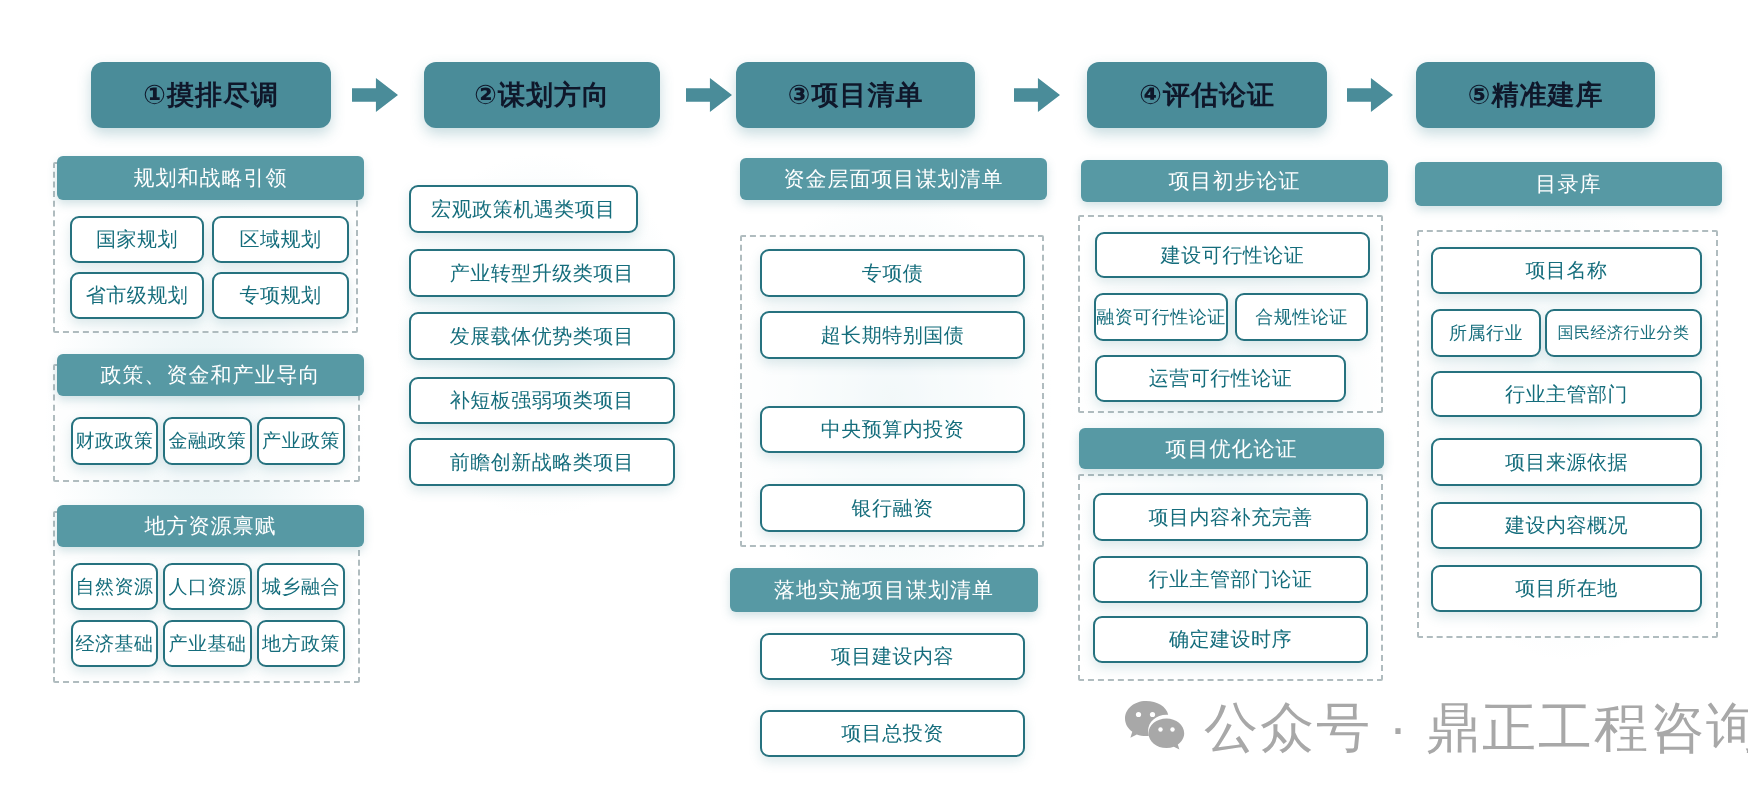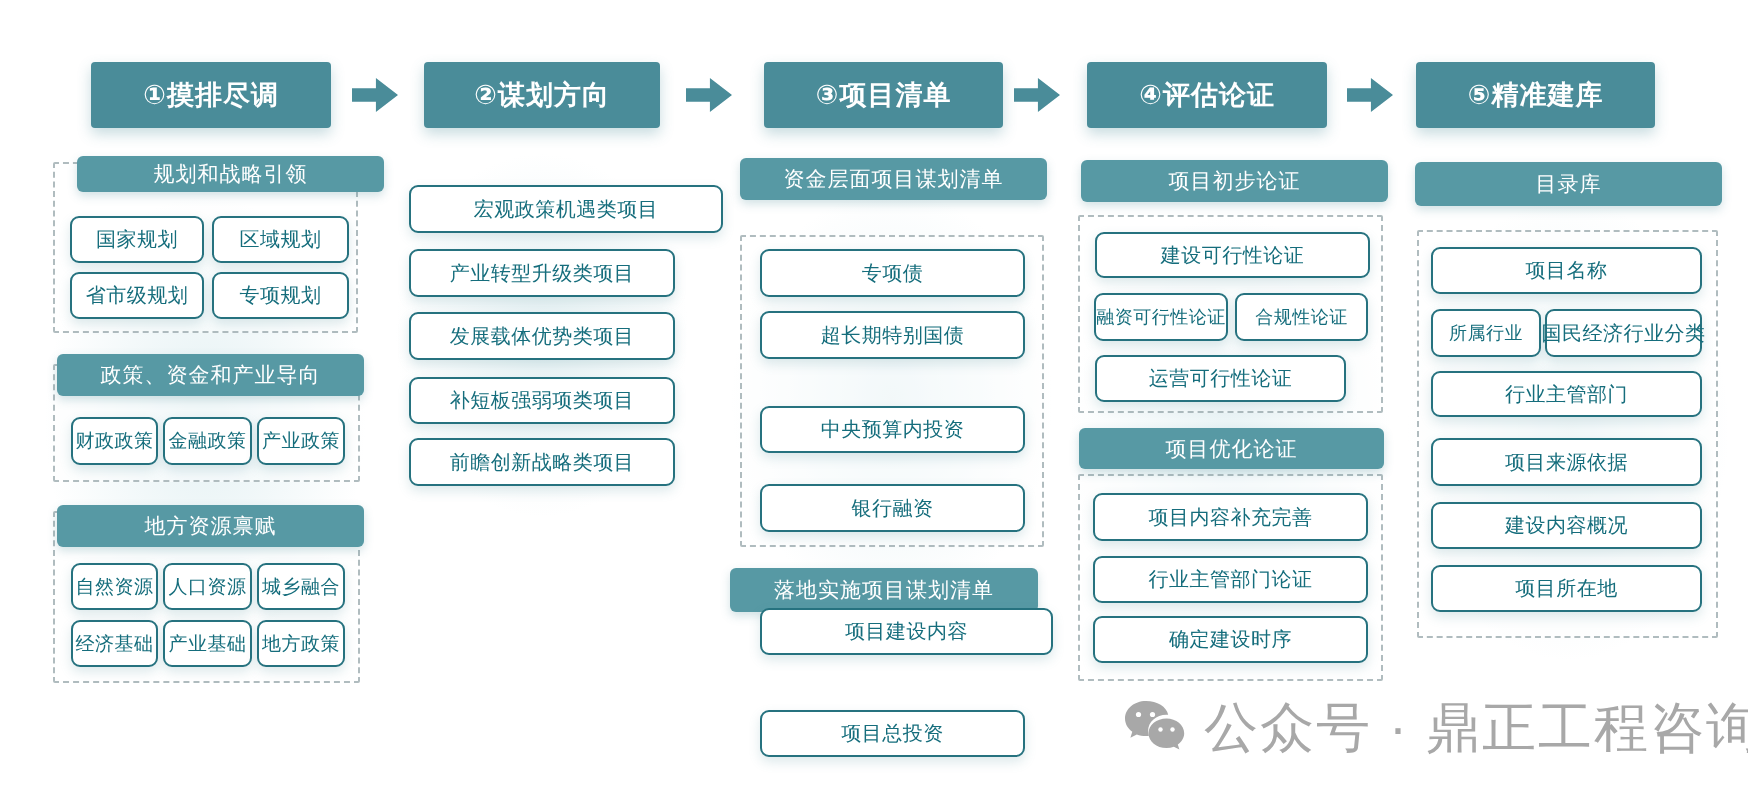--- a/index.html
+++ b/index.html
@@ -14,22 +14,22 @@
     background:
       radial-gradient(ellipse 230px 320px at 205px 420px, rgba(168,209,217,.30), transparent 70%),
       radial-gradient(ellipse 210px 260px at 542px 335px, rgba(168,209,217,.26), transparent 70%),
       radial-gradient(ellipse 230px 300px at 892px 400px, rgba(168,209,217,.26), transparent 70%),
       radial-gradient(ellipse 230px 320px at 1230px 440px, rgba(168,209,217,.26), transparent 70%),
       radial-gradient(ellipse 230px 330px at 1568px 430px, rgba(168,209,217,.26), transparent 70%),
       #ffffff;
   }
   .abs{position:absolute;box-sizing:border-box;}
   .hdr{
-    background:#4a8c99;color:#ffffff;font-weight:bold;font-size:27px;
-    border-radius:4px;display:flex;align-items:center;justify-content:center;
+    background:#4a8c99;color:#0f172a;font-weight:bold;font-size:27px;
+    border-radius:12px;display:flex;align-items:center;justify-content:center;
     letter-spacing:1px;box-shadow:0 6px 14px rgba(74,140,153,.30);z-index:3;
   }
   .arrow{
     background:#4a8c99;z-index:3;
     clip-path:polygon(0 30%,52% 30%,52% 0,100% 50%,52% 100%,52% 70%,0 70%);
   }
   .bar{
     background:#5799a4;color:#fff;font-size:21px;letter-spacing:1px;
     border-radius:6px;display:flex;align-items:center;justify-content:center;
     box-shadow:0 4px 10px rgba(74,140,153,.25);z-index:2;
@@ -51,82 +51,82 @@
 </style>
 </head>
 <body>
 
 <div id="stage">
 
   <div class="abs hdr" style="left:91px;top:62px;width:240px;height:66px;">①摸排尽调</div>
   <div class="abs arrow" style="left:352px;top:78px;width:46px;height:34px;"></div>
   <div class="abs hdr" style="left:424px;top:62px;width:236px;height:66px;">②谋划方向</div>
   <div class="abs arrow" style="left:686px;top:78px;width:46px;height:34px;"></div>
-  <div class="abs hdr" style="left:764px;top:62px;width:239px;height:66px;">③项目清单</div>
+  <div class="abs hdr" style="left:736px;top:62px;width:239px;height:66px;">③项目清单</div>
   <div class="abs arrow" style="left:1014px;top:78px;width:46px;height:34px;"></div>
   <div class="abs hdr" style="left:1087px;top:62px;width:240px;height:66px;">④评估论证</div>
   <div class="abs arrow" style="left:1347px;top:78px;width:46px;height:34px;"></div>
   <div class="abs hdr" style="left:1416px;top:62px;width:239px;height:66px;">⑤精准建库</div>
 
   <div class="abs dashed" style="left:53px;top:162px;width:305px;height:171px;"></div>
-  <div class="abs bar" style="left:57px;top:156px;width:307px;height:36px;margin-left:20px;">规划和战略引领</div>
+  <div class="abs bar" style="left:57px;top:156px;width:307px;height:44px;">规划和战略引领</div>
   <div class="abs box" style="left:70px;top:216px;width:134px;height:47px;">国家规划</div>
   <div class="abs box" style="left:212px;top:216px;width:137px;height:47px;">区域规划</div>
   <div class="abs box" style="left:70px;top:272px;width:134px;height:47px;">省市级规划</div>
   <div class="abs box" style="left:212px;top:272px;width:137px;height:47px;">专项规划</div>
 
   <div class="abs dashed" style="left:53px;top:364px;width:307px;height:118px;"></div>
   <div class="abs bar" style="left:57px;top:354px;width:307px;height:42px;">政策、资金和产业导向</div>
   <div class="abs box" style="left:71px;top:417px;width:87px;height:48px;font-size:19px;">财政政策</div>
   <div class="abs box" style="left:163px;top:417px;width:89px;height:48px;font-size:19px;">金融政策</div>
   <div class="abs box" style="left:257px;top:417px;width:88px;height:48px;font-size:19px;">产业政策</div>
 
   <div class="abs dashed" style="left:53px;top:511px;width:307px;height:172px;"></div>
   <div class="abs bar" style="left:57px;top:505px;width:307px;height:42px;">地方资源禀赋</div>
   <div class="abs box" style="left:71px;top:563px;width:87px;height:47px;font-size:19px;">自然资源</div>
   <div class="abs box" style="left:163px;top:563px;width:89px;height:47px;font-size:19px;">人口资源</div>
   <div class="abs box" style="left:257px;top:563px;width:88px;height:47px;font-size:19px;">城乡融合</div>
   <div class="abs box" style="left:71px;top:620px;width:87px;height:47px;font-size:19px;">经济基础</div>
   <div class="abs box" style="left:163px;top:620px;width:89px;height:47px;font-size:19px;">产业基础</div>
   <div class="abs box" style="left:257px;top:620px;width:88px;height:47px;font-size:19px;">地方政策</div>
 
-  <div class="abs box" style="left:409px;top:185px;width:314px;height:48px;">宏观政策机遇类项目</div>
+  <div class="abs box" style="left:409px;top:185px;width:229px;height:48px;">宏观政策机遇类项目</div>
   <div class="abs box" style="left:409px;top:249px;width:266px;height:48px;">产业转型升级类项目</div>
   <div class="abs box" style="left:409px;top:312px;width:266px;height:48px;">发展载体优势类项目</div>
   <div class="abs box" style="left:409px;top:377px;width:266px;height:47px;">补短板强弱项类项目</div>
   <div class="abs box" style="left:409px;top:438px;width:266px;height:48px;">前瞻创新战略类项目</div>
 
   <div class="abs bar" style="left:740px;top:158px;width:307px;height:42px;">资金层面项目谋划清单</div>
   <div class="abs dashed" style="left:740px;top:235px;width:304px;height:312px;"></div>
   <div class="abs box" style="left:760px;top:249px;width:265px;height:48px;">专项债</div>
   <div class="abs box" style="left:760px;top:311px;width:265px;height:48px;">超长期特别国债</div>
   <div class="abs box" style="left:760px;top:406px;width:265px;height:47px;">中央预算内投资</div>
   <div class="abs box" style="left:760px;top:484px;width:265px;height:48px;">银行融资</div>
   <div class="abs bar" style="left:730px;top:568px;width:308px;height:44px;">落地实施项目谋划清单</div>
-  <div class="abs box" style="left:760px;top:608px;width:293px;height:47px;font-family:Liberation Serif, serif;">项目建设内容</div>
+  <div class="abs box" style="left:760px;top:633px;width:265px;height:47px;font-family:Liberation Serif, serif;">项目建设内容</div>
   <div class="abs box" style="left:760px;top:710px;width:265px;height:47px;">项目总投资</div>
 
   <div class="abs bar" style="left:1081px;top:160px;width:307px;height:42px;">项目初步论证</div>
   <div class="abs dashed" style="left:1078px;top:215px;width:305px;height:198px;"></div>
   <div class="abs box" style="left:1095px;top:232px;width:275px;height:46px;">建设可行性论证</div>
   <div class="abs box" style="left:1094px;top:293px;width:134px;height:48px;font-size:18px;">融资可行性论证</div>
   <div class="abs box" style="left:1235px;top:293px;width:133px;height:48px;font-size:18px;">合规性论证</div>
   <div class="abs box" style="left:1095px;top:355px;width:251px;height:47px;">运营可行性论证</div>
 
   <div class="abs bar" style="left:1079px;top:428px;width:305px;height:41px;">项目优化论证</div>
   <div class="abs dashed" style="left:1078px;top:474px;width:305px;height:207px;"></div>
   <div class="abs box" style="left:1093px;top:493px;width:275px;height:48px;">项目内容补充完善</div>
   <div class="abs box" style="left:1093px;top:556px;width:275px;height:47px;">行业主管部门论证</div>
   <div class="abs box" style="left:1093px;top:616px;width:275px;height:47px;">确定建设时序</div>
 
   <div class="abs bar" style="left:1415px;top:162px;width:307px;height:44px;">目录库</div>
   <div class="abs dashed" style="left:1417px;top:230px;width:301px;height:408px;"></div>
   <div class="abs box" style="left:1431px;top:247px;width:271px;height:47px;">项目名称</div>
   <div class="abs box" style="left:1431px;top:309px;width:110px;height:48px;font-size:18px;">所属行业</div>
-  <div class="abs box" style="left:1545px;top:309px;width:157px;height:48px;font-size:20px;">国民经济行业分类</div>
+  <div class="abs box" style="left:1545px;top:309px;width:157px;height:48px;font-size:16px;">国民经济行业分类</div>
   <div class="abs box" style="left:1431px;top:371px;width:271px;height:46px;">行业主管部门</div>
   <div class="abs box" style="left:1431px;top:438px;width:271px;height:48px;">项目来源依据</div>
   <div class="abs box" style="left:1431px;top:502px;width:271px;height:47px;">建设内容概况</div>
   <div class="abs box" style="left:1431px;top:565px;width:271px;height:47px;">项目所在地</div>
 
   <div class="abs watermark" style="left:1122px;top:698px;height:60px;">
     <span style="display:inline-block;line-height:0;">
       <svg width="68" height="58" viewBox="0 0 68 58">
         <g fill="#a8a8a8">
           <path d="M24 2C12 2 3 10 3 19.5c0 5.3 2.8 10 7.3 13.2l-1.9 6 6.4-3.3c2.8 1 5.9 1.6 9.2 1.6 1 0 2-.06 3-.17-.6-1.6-.9-3.3-.9-5 0-9 8.2-16.2 18.3-16.2.6 0 1.2.02 1.8.08C44.5 7.6 35.2 2 24 2z"></path>

